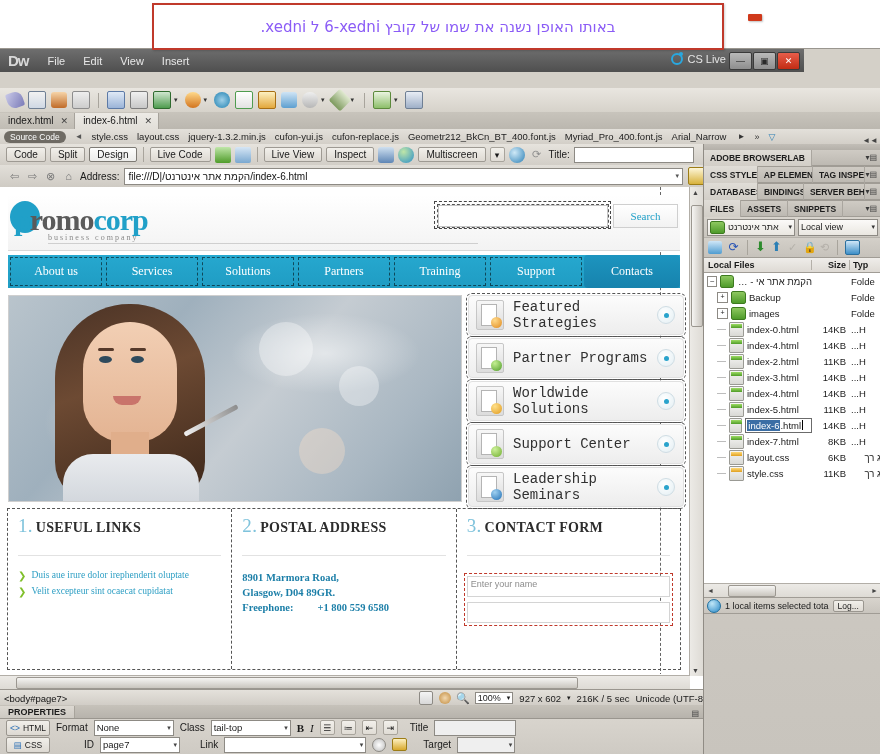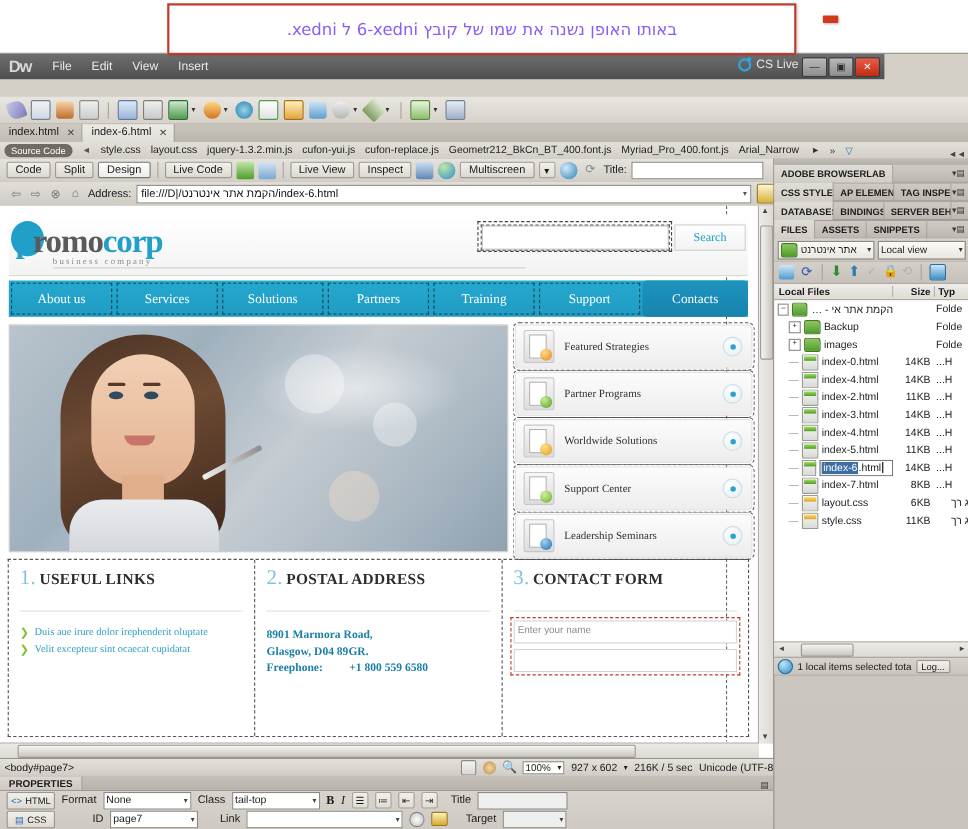--- a/index.html
+++ b/index.html
@@ -179,42 +179,42 @@
   
   .feats{position:absolute;left:468px;top:108px;width:216px;height:206px;}
   .feat{position:relative;height:38px;margin-bottom:3px;
      background:linear-gradient(#fcfcfc,#ededed);border:1px solid #e0e0e0;border-radius:4px;
      outline:1px dashed #555;outline-offset:1px;display:flex;align-items:center;}
   .feat .fic{width:26px;height:28px;margin-left:7px;position:relative;
      background:linear-gradient(#f7f7f7,#dcdcdc);border:1px solid #c6c6c6;border-radius:2px;}
   .feat .fic .pg{position:absolute;left:4px;top:3px;width:14px;height:20px;background:#fff;
      border:1px solid #b4b4b4;}
   .feat .fic .badge{position:absolute;right:1px;bottom:1px;width:11px;height:11px;border-radius:50%;}
-  .feat .flabel{flex:1;margin-left:9px;font-family:Liberation Serif, serif;font-size:10px;color:#303030;}
+  .feat .flabel{flex:1;margin-left:9px;font-family:Liberation Mono, monospace;font-size:14px;color:#303030;}
   .feat .fdot{width:16px;height:16px;margin-right:8px;border-radius:50%;
      background:radial-gradient(circle at 40% 35%,#ffffff,#e2eef3);border:1px solid #cfdde4;
      display:flex;align-items:center;justify-content:center;}
   .feat .fdot i{width:5px;height:5px;background:#29a3cc;border-radius:50%;display:block;}
 
   
   .cols{position:absolute;left:8px;top:322px;width:672px;height:160px;display:flex;
      outline:1px dashed #555;}
   .col{flex:1;padding:6px 10px 0 10px;position:relative;border-right:1px dashed #555;}
   .col:last-child{border-right:none;}
   .colh{font-family:"Liberation Serif",serif;font-size:14px;font-weight:bold;
      color:#2d2d2d;letter-spacing:.3px;border-bottom:1px solid #e2e2e2;padding-bottom:18px;}
   .colh .num{color:#7fc3dc;font-size:19px;font-weight:normal;margin-right:3px;}
   .links{margin-top:14px;}
   .lrow{display:flex;align-items:flex-start;gap:5px;margin-bottom:5px;}
   .lrow .chev{color:#7fbf2a;font-size:10px;line-height:11px;}
   .lrow .lt{color:#2e9fc4;font-size:9.5px;font-family:"Liberation Serif",serif;}
   .addr{margin-top:14px;color:#1c7fa8;font-family:"Liberation Serif",serif;
      font-size:10.5px;font-weight:bold;line-height:15px;}
   .addr .phone{display:flex;gap:24px;}
-  .cform{margin-top:8px;}
+  .cform{margin-top:20px;}
   .finput{height:15px;border:1px solid #d4d4d4;background:#fff;font-size:9px;color:#8d8d8d;
      padding:2px 3px;margin-bottom:5px;}
   .formdash{outline:1px dashed #c0392b;outline-offset:2px;}
 
   
   .statusbar{position:absolute;left:0;top:640px;width:703px;height:16px;
      background:linear-gradient(#e4e1db,#d0ccc5);border-top:1px solid #9a968f;
      border-bottom:1px solid #9a968f;display:flex;align-items:center;font-size:9.5px;padding-left:4px;}
   .tagsel{color:#111;}
   .sright{margin-left:auto;display:flex;align-items:center;gap:6px;padding-right:4px;}

